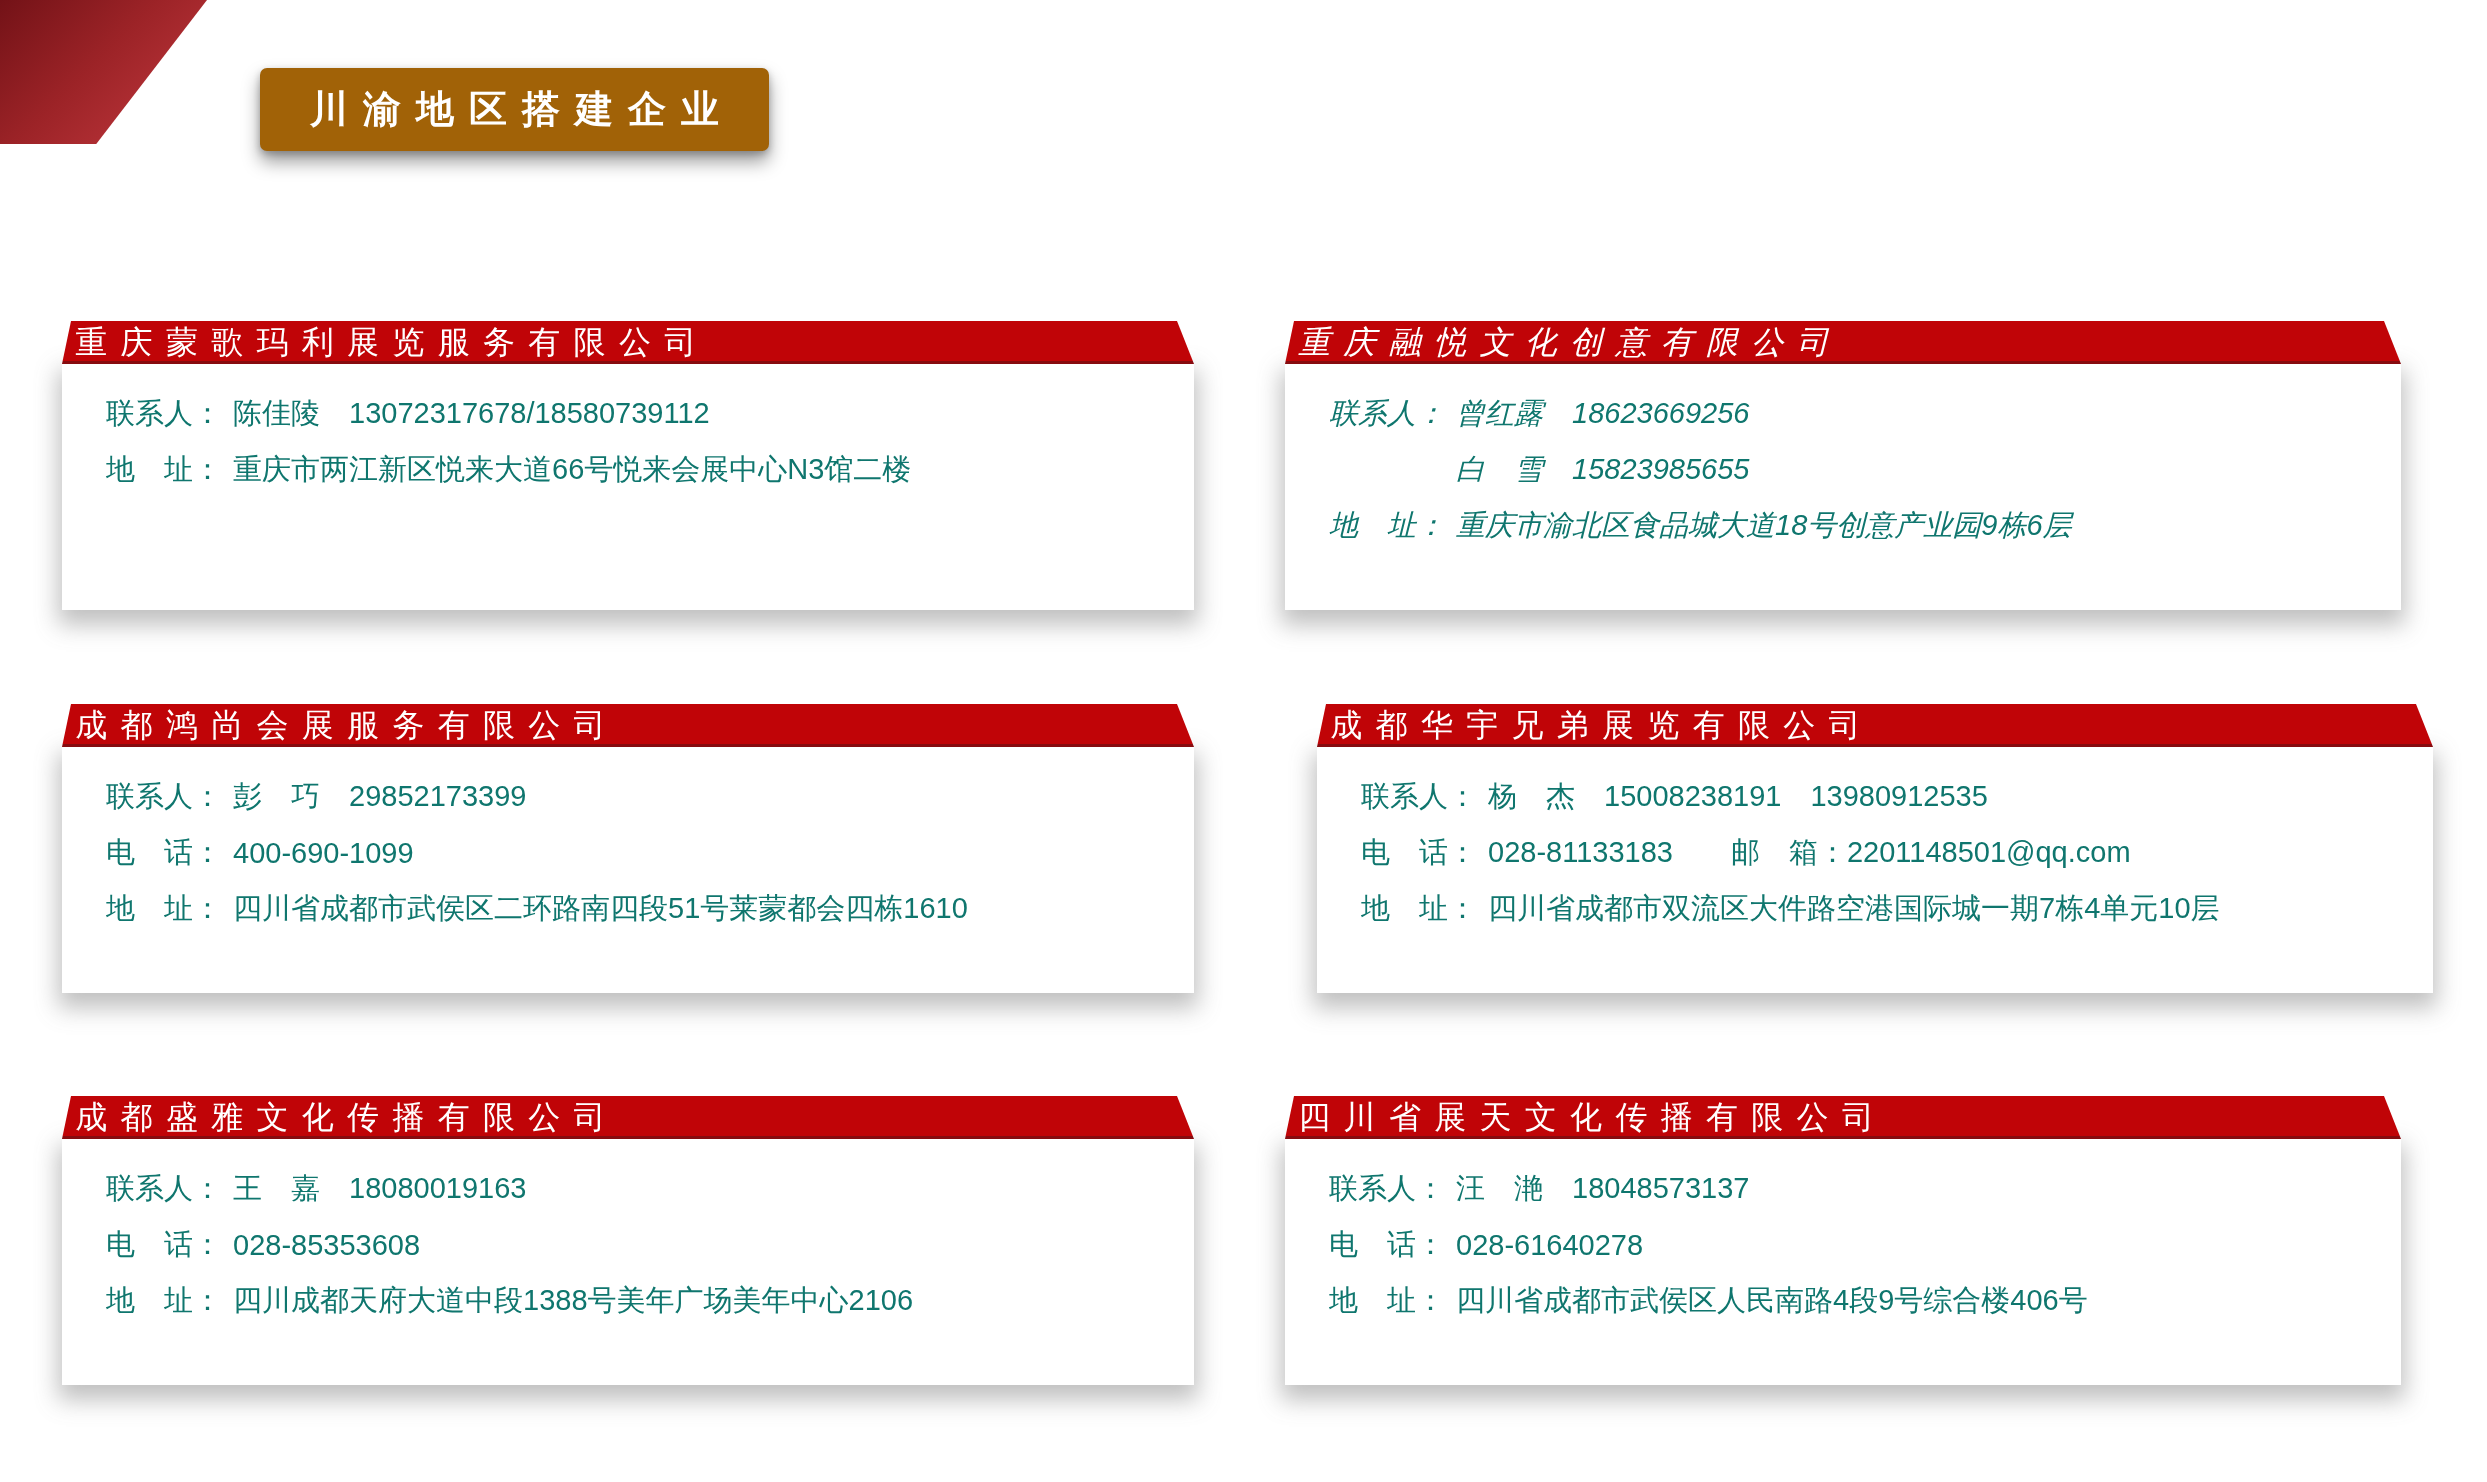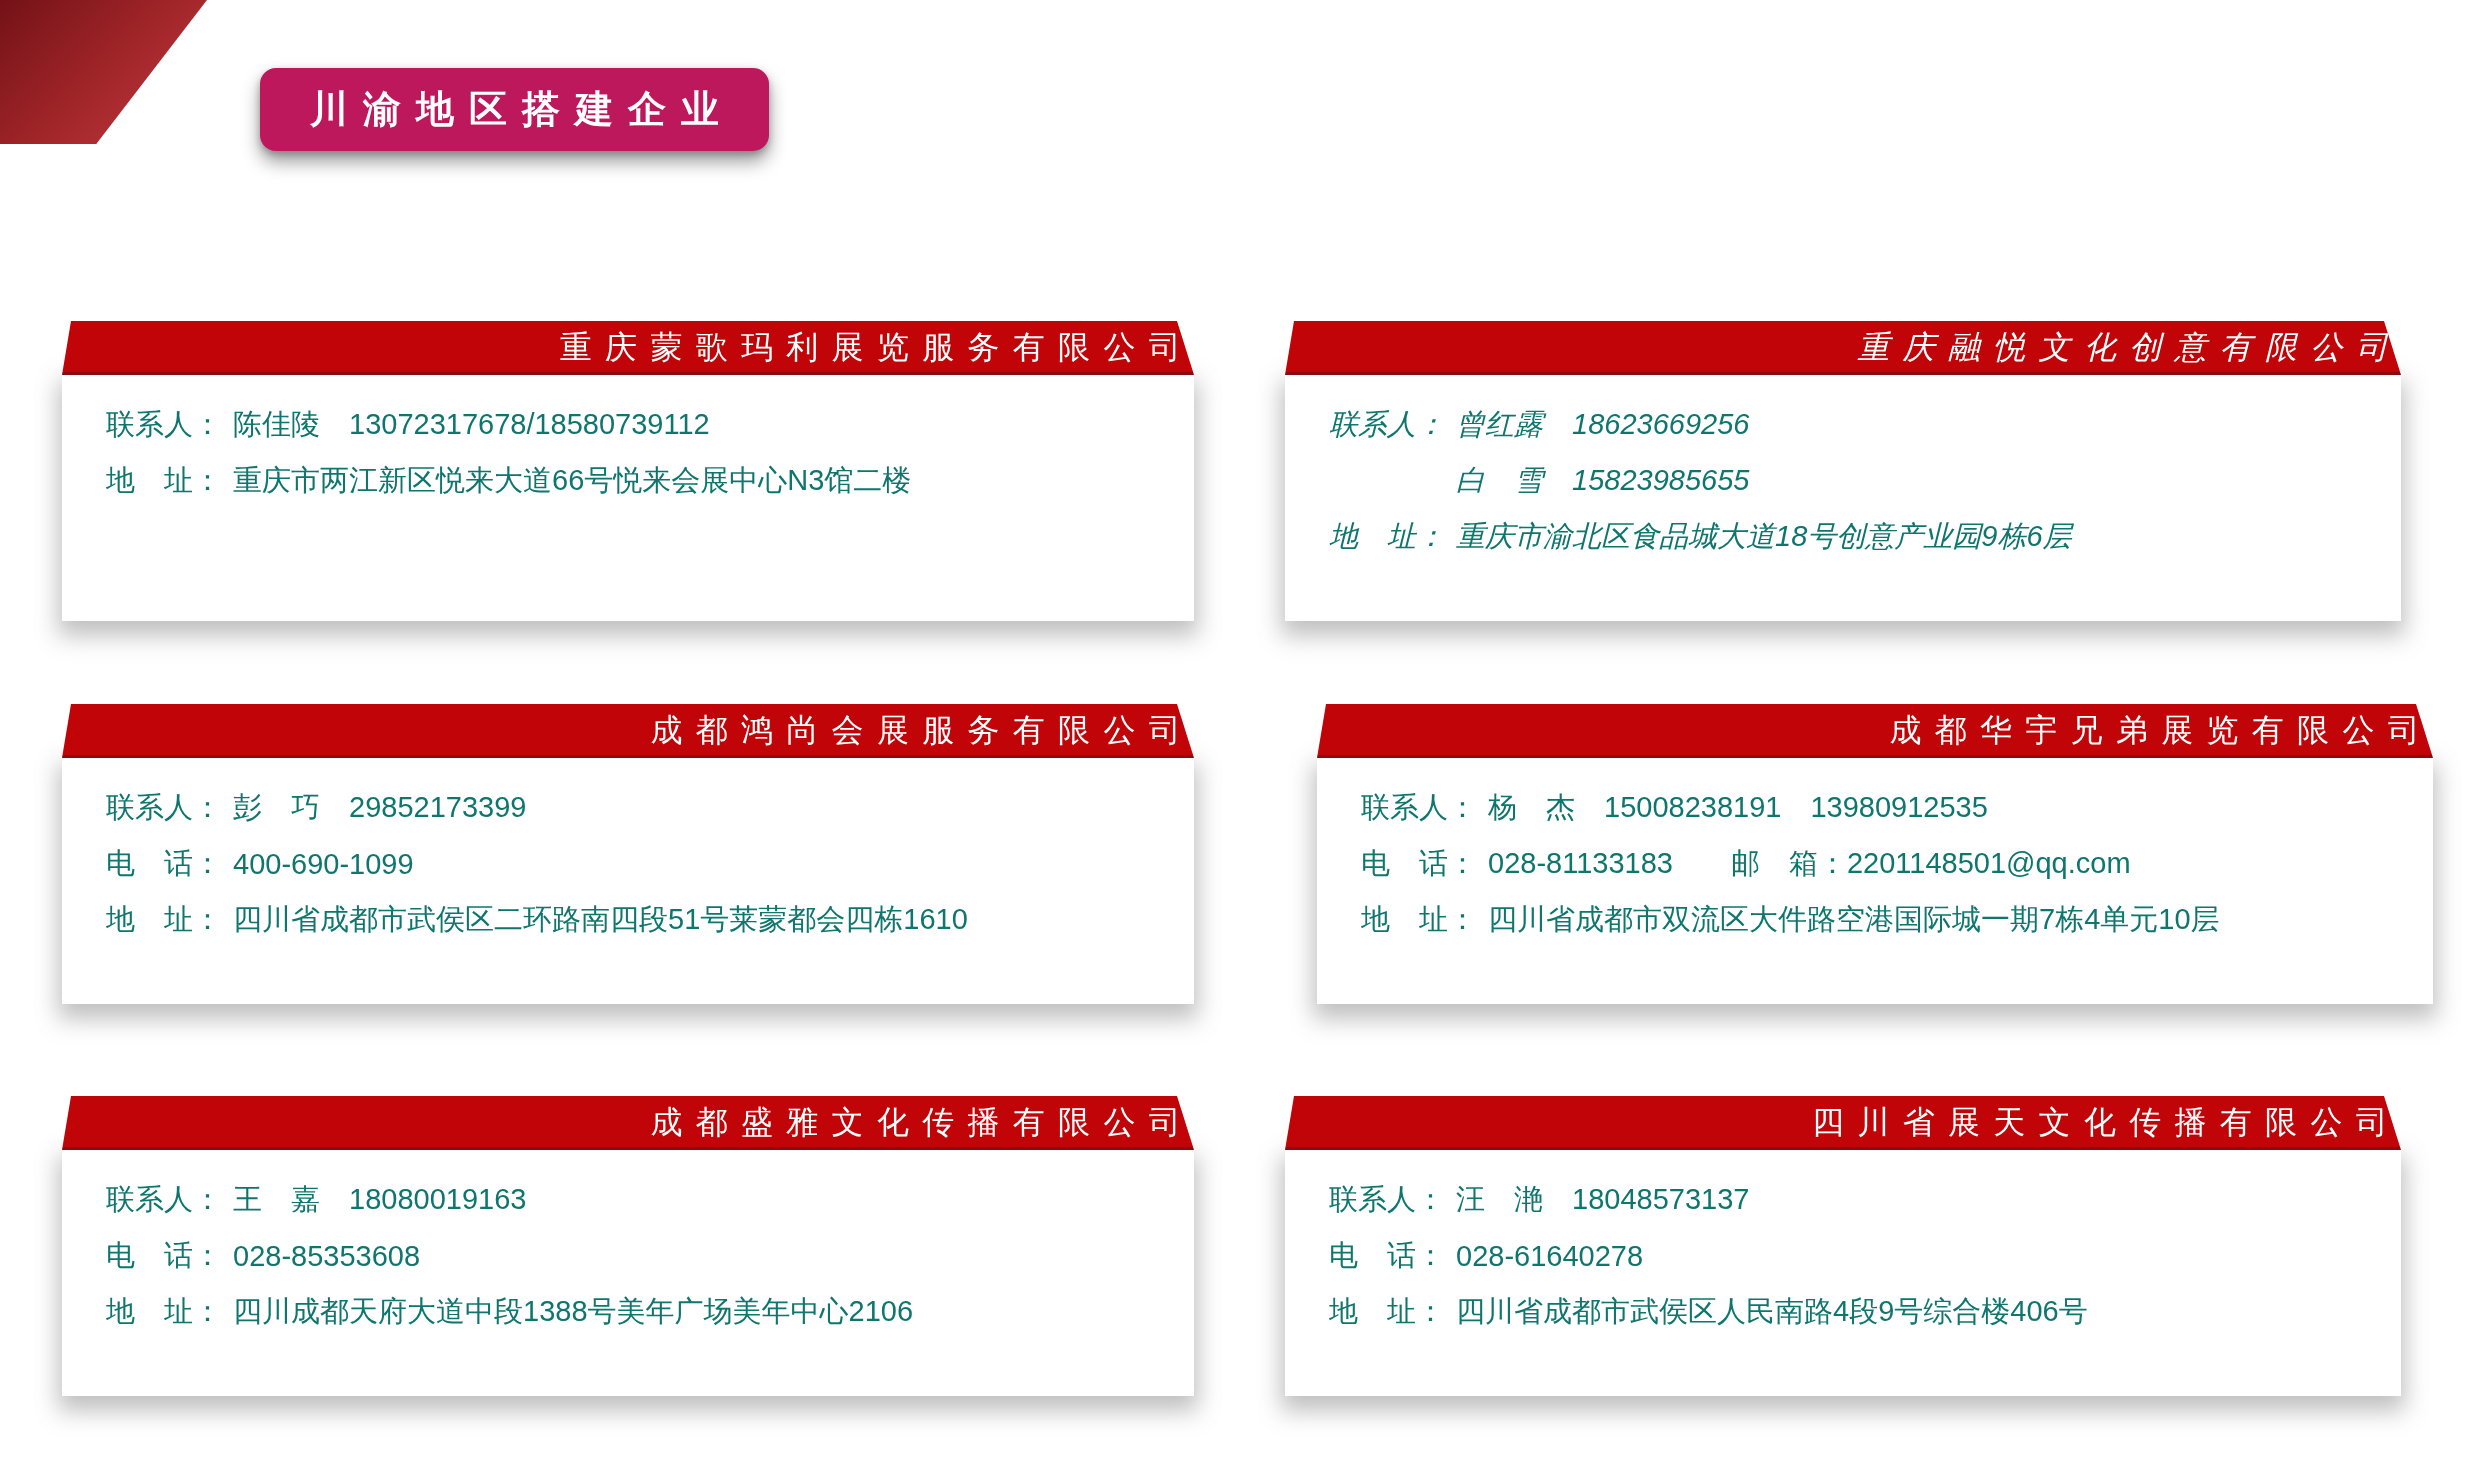--- a/index.html
+++ b/index.html
@@ -9,41 +9,41 @@
   }
   
   .corner{
     position:absolute;left:0;top:0;width:207px;height:144px;
     background:linear-gradient(135deg,#731217 0%,#9c2327 45%,#c53a40 100%);
     clip-path:polygon(0 0,100% 0,46.5% 100%,0 100%);
   }
   
   .title-badge{
     position:absolute;left:260px;top:68px;width:509px;height:83px;
-    background:#be185d;border-radius:16px;
+    background:#a16207;border-radius:7px;
     box-shadow:0 10.4px 18px rgba(0,0,0,.38),0 3px 7.4px rgba(0,0,0,.22);
     display:flex;align-items:center;justify-content:center;
   }
   .title-badge .t{
     color:#ffffff;font-size:38px;font-weight:bold;letter-spacing:15px;padding-left:15px;
     white-space:pre;
   }
   
   .card{position:absolute;}
   .card.c1{left:62px;top:321px;width:1132px;}
   .card.c2{left:1285px;top:321px;width:1116px;font-style:italic;}
   .card.c3{left:62px;top:704px;width:1132px;}
   .card.c4{left:1285px;top:704px;width:1116px;padding-left:32px;}
   .card.c5{left:62px;top:1096px;width:1132px;}
   .card.c6{left:1285px;top:1096px;width:1116px;}
   .banner{
-    height:54px;
+    height:43px;
     background:linear-gradient(to bottom,#c00407 0,#c00407 94%,#870b0f 94%,#870b0f 100%);
     clip-path:polygon(9px 0,calc(100% - 17px) 0,100% 100%,0 100%);
-    display:flex;align-items:center;justify-content:flex-end;
+    display:flex;align-items:center;justify-content:flex-start;
   }
   .banner .bt{
     color:#ffffff;font-size:32px;font-weight:500;letter-spacing:13.3px;padding-left:13.3px;
     white-space:pre;
   }
   .cbody{
     height:246px;background:#ffffff;
     box-shadow:0 10.4px 22px 4.4px rgba(105,105,105,.42);
     padding:22px 27px 0 44px;box-sizing:border-box;
   }

